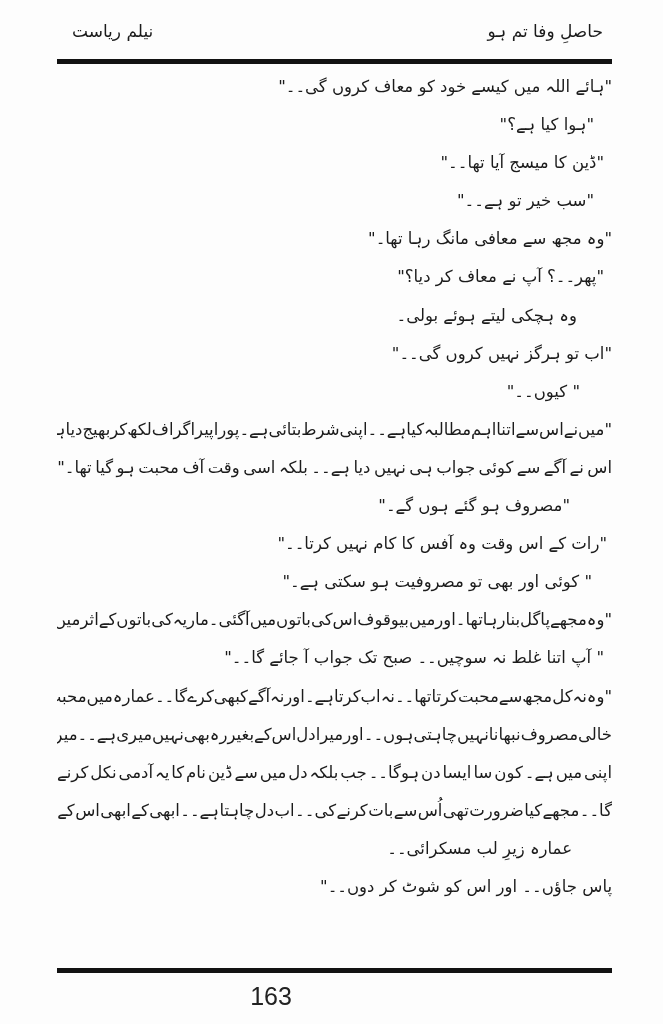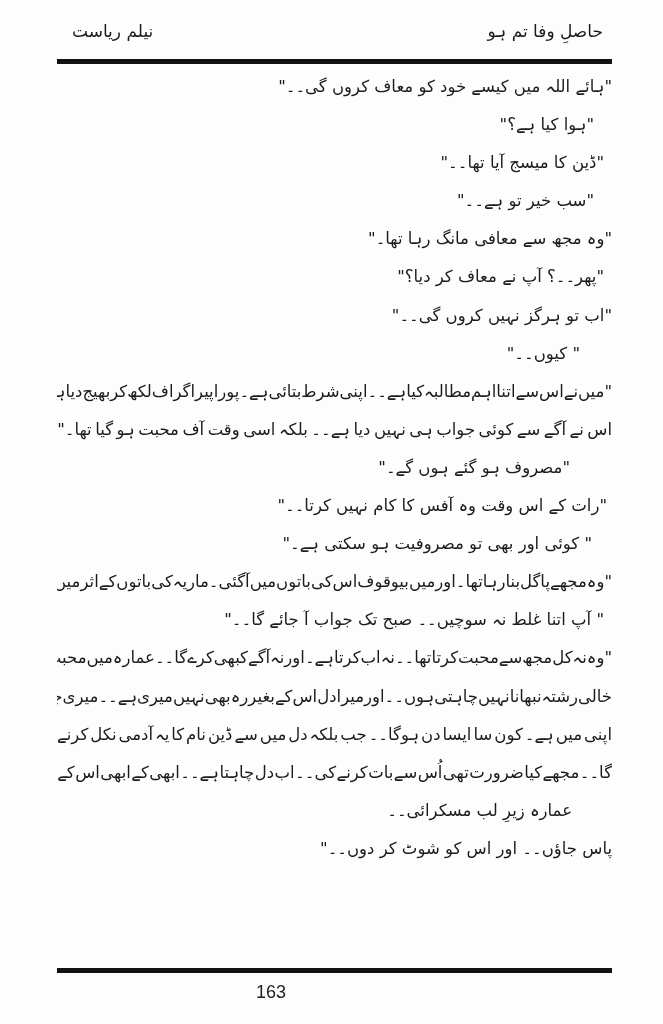--- a/index.html
+++ b/index.html
@@ -52,21 +52,21 @@
     justify-content: space-between;
     overflow: hidden;
   }
   .line.justify span { white-space: nowrap; }
   .page-footer {
     position: absolute;
     top: 982px;
     left: 0;
     width: 614px;
     text-align: center;
-    font-size: 18px;
+    font-size: 25px;
     font-family: "Liberation Sans", sans-serif;
     color: #222;
   }
   .pageno { position: relative; left: -36px; }
 </style>
 </head>
 <body>
 
 <div class="page">
 
@@ -77,20 +77,21 @@
 
   <div class="rule rule-top"></div>
 
   <main class="page-body" dir="rtl">
       <div dir="rtl" class="line right">"ہائے اللہ میں کیسے خود کو معاف کروں گی۔۔"</div>
       <div dir="rtl" class="line right" style="padding-right: 18px;">"ہوا کیا ہے؟"</div>
       <div dir="rtl" class="line right" style="padding-right: 8px;">"ڈین کا میسج آیا تھا۔۔"</div>
       <div dir="rtl" class="line right" style="padding-right: 18px;">"سب خیر تو ہے۔۔"</div>
       <div dir="rtl" class="line right">"وہ مجھ سے معافی مانگ رہا تھا۔"</div>
       <div dir="rtl" class="line right" style="padding-right: 8px;">"پھر۔۔؟ آپ نے معاف کر دیا؟"</div>
+      <div dir="rtl" class="line right" style="padding-right: 35px;">وہ ہچکی لیتے ہوئے بولی۔</div>
       <div dir="rtl" class="line right">"اب تو ہرگز نہیں کروں گی۔۔"</div>
       <div dir="rtl" class="line right" style="padding-right: 32px;">" کیوں۔۔"</div>
       <div dir="rtl" class="line justify">
         <span>"میں</span>
         <span>نے</span>
         <span>اس</span>
         <span>سے</span>
         <span>اتنا</span>
         <span>اہم</span>
         <span>مطالبہ</span>
@@ -173,21 +174,21 @@
         <span>آگے</span>
         <span>کبھی</span>
         <span>کرے</span>
         <span>گا۔۔</span>
         <span>عمارہ</span>
         <span>میں</span>
         <span>محبت</span>
       </div>
       <div dir="rtl" class="line justify">
         <span>خالی</span>
-        <span>رشتہ</span>
+        <span>مصروف</span>
         <span>نبھانا</span>
         <span>نہیں</span>
         <span>چاہتی</span>
         <span>ہوں۔۔</span>
         <span>اور</span>
         <span>میرا</span>
         <span>دل</span>
         <span>اس</span>
         <span>کے</span>
         <span>بغیر</span>

